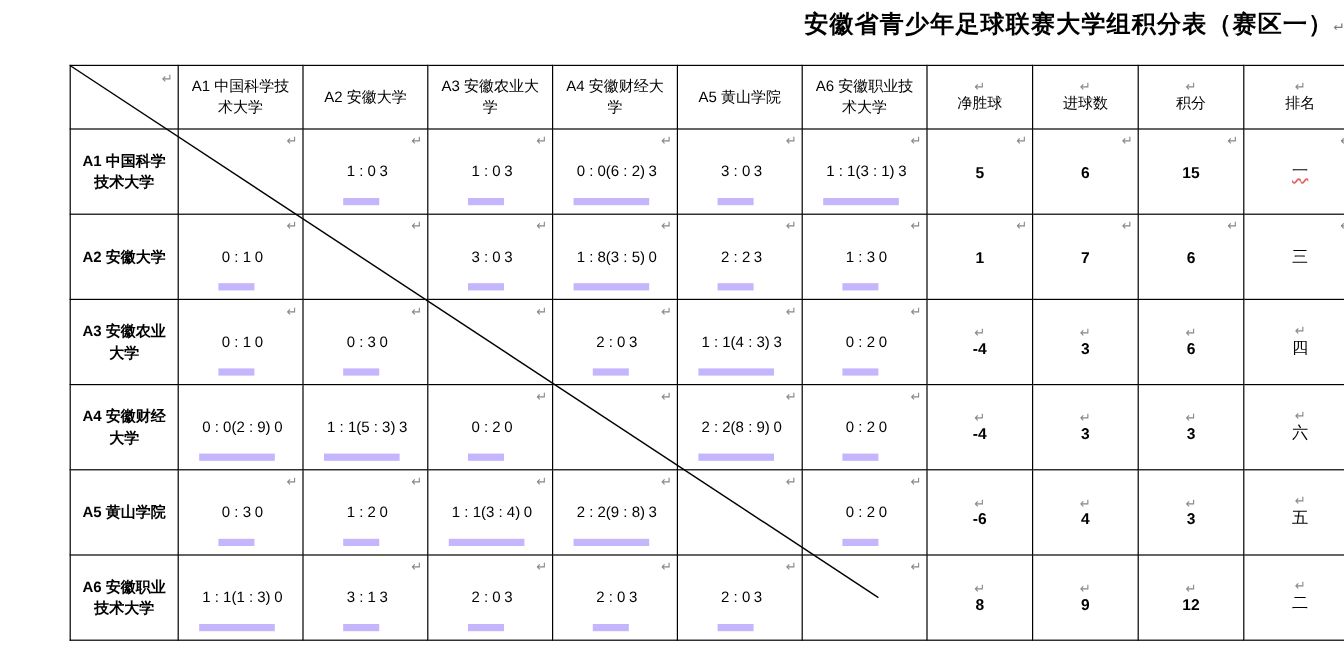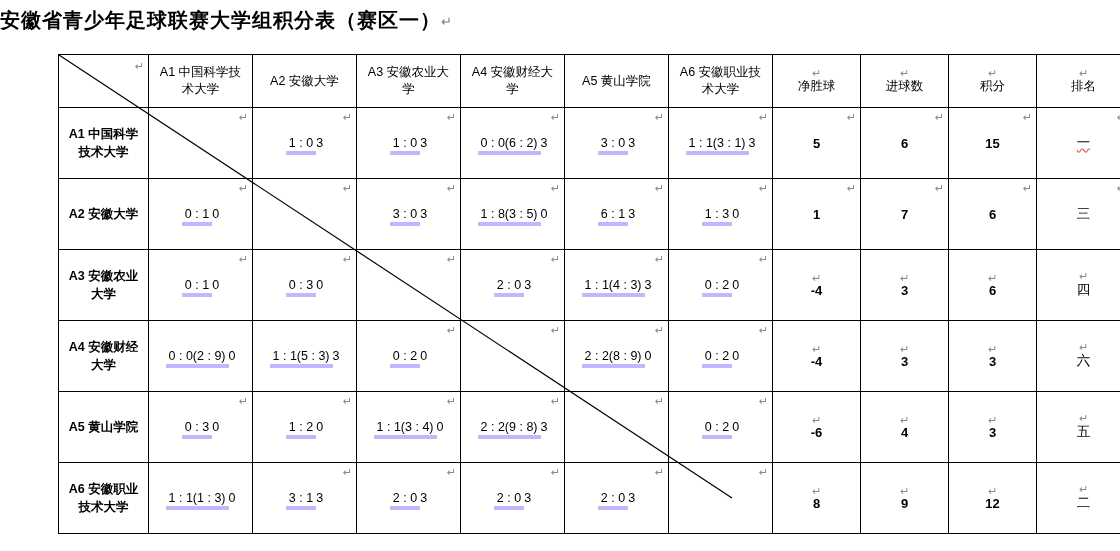--- a/index.html
+++ b/index.html
@@ -9,26 +9,26 @@
   }
   body {
     width: 1120px;
     height: 551px;
     font-family: "Liberation Sans", sans-serif;
     color: #000000;
     position: relative;
     overflow: hidden;
   }
   .page-title {
-    text-align: left;
+    text-align: right;
     font-size: 20px;
     font-weight: bold;
     letter-spacing: 1px;
     padding-top: 7px;
-    font-family: Liberation Serif, serif;
+    font-family: Liberation Mono, monospace;
     white-space: nowrap;
   }
   .pilcrow {
     color: #7a7a7a;
     font-weight: normal;
     font-size: 13px;
     vertical-align: middle;
   }
   .table-wrap {
     position: absolute;
@@ -72,22 +72,22 @@
   
   .diag-cell { padding: 0; }
 
   
   .frac {
     display: inline-block;
     line-height: 1.15;
     min-width: 56px;
   }
   .frac .top {
-    border-bottom: 4px solid #c4b5fd;
-    padding: 0 3px 1px 3px;
+    border-bottom: 6px solid #c4b5fd;
+    padding: 0 3px 15px 3px;
     white-space: nowrap;
     font-size: 12.5px;
   }
   .frac .bot {
     padding-top: 1px;
     font-size: 12.5px;
   }
   .mark {
     position: absolute;
     right: 4px;
@@ -207,21 +207,21 @@
       <tr class="body-row">
         <td>
             <div class="team-label">A2 安徽大学</div>
           </td>
         <td><span class="mark">↵</span><span class="frac"><span class="top">0 : 1</span><span class="bot">0</span></span></td>
         <td class="blank-diag">
             <span class="mark">↵</span>
           </td>
         <td><span class="mark">↵</span><span class="frac"><span class="top">3 : 0</span><span class="bot">3</span></span></td>
         <td><span class="mark">↵</span><span class="frac"><span class="top">1 : 8(3 : 5)</span><span class="bot">0</span></span></td>
-        <td><span class="mark">↵</span><span class="frac"><span class="top">6 : 1</span><span class="bot">3</span></span></td>
+        <td><span class="mark">↵</span><span class="frac"><span class="top">2 : 2</span><span class="bot">3</span></span></td>
         <td><span class="mark">↵</span><span class="frac"><span class="top">1 : 3</span><span class="bot">0</span></span></td>
         <td><span class="stat-val">1</span><span class="mark">↵</span></td>
         <td><span class="stat-val">7</span><span class="mark">↵</span></td>
         <td><span class="stat-val">6</span><span class="mark">↵</span></td>
         <td><span class="mark">↵</span><span class="rank-val">三</span></td>
       </tr>
 
       <tr class="body-row">
         <td>
             <div class="team-label">A3 安徽农业大学</div>

